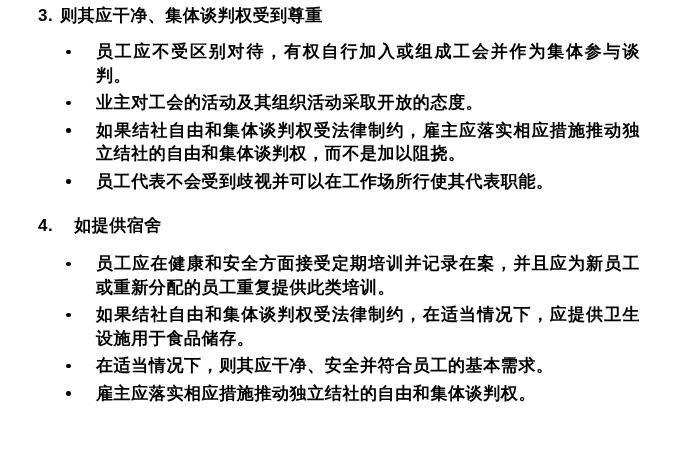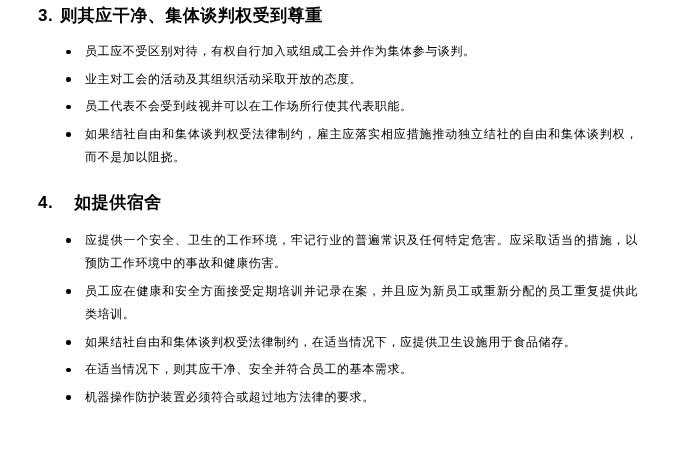--- a/index.html
+++ b/index.html
@@ -47,27 +47,28 @@
     width: 4.5px;
     height: 4.5px;
     border-radius: 50%;
     background: #000000;
     margin-left: 28px;
     margin-right: 14.5px;
     margin-top: 9.5px;
   }
   .bullet-text {
     flex: 1;
-    font-size: 12px;
-    font-weight: 400;
+    font-size: 17px;
+    font-weight: 700;
     line-height: 23.5px;
     letter-spacing: 0.6px;
     max-width: 553px;
     text-align: justify;
     text-justify: inter-ideograph;
+    margin-left: 11px;
   }
 </style>
 </head>
 <body>
 
 <div class="doc">
 
   <div class="section">
     <h2 class="heading s3">
       <span class="h-num">3.</span>
@@ -77,51 +78,47 @@
       <div class="bullet-item">
         <span class="dot"></span>
         <span class="bullet-text">员工应不受区别对待，有权自行加入或组成工会并作为集体参与谈判。</span>
       </div>
       <div class="bullet-item">
         <span class="dot"></span>
         <span class="bullet-text">业主对工会的活动及其组织活动采取开放的态度。</span>
       </div>
       <div class="bullet-item">
         <span class="dot"></span>
-        <span class="bullet-text">员工代表不会受到歧视并可以在工作场所行使其代表职能。</span>
+        <span class="bullet-text">如果结社自由和集体谈判权受法律制约，雇主应落实相应措施推动独立结社的自由和集体谈判权，而不是加以阻挠。</span>
       </div>
       <div class="bullet-item">
         <span class="dot"></span>
-        <span class="bullet-text">如果结社自由和集体谈判权受法律制约，雇主应落实相应措施推动独立结社的自由和集体谈判权，而不是加以阻挠。</span>
+        <span class="bullet-text">员工代表不会受到歧视并可以在工作场所行使其代表职能。</span>
       </div>
     </div>
   </div>
 
   <div class="section">
     <h2 class="heading s4">
       <span class="h-num">4.</span>
       <span class="h-title">如提供宿舍</span>
     </h2>
     <div class="bullets s4-bullets">
-      <div class="bullet-item">
-        <span class="dot"></span>
-        <span class="bullet-text">应提供一个安全、卫生的工作环境，牢记行业的普遍常识及任何特定危害。应采取适当的措施，以预防工作环境中的事故和健康伤害。</span>
-      </div>
       <div class="bullet-item">
         <span class="dot"></span>
         <span class="bullet-text">员工应在健康和安全方面接受定期培训并记录在案，并且应为新员工或重新分配的员工重复提供此类培训。</span>
       </div>
       <div class="bullet-item">
         <span class="dot"></span>
         <span class="bullet-text">如果结社自由和集体谈判权受法律制约，在适当情况下，应提供卫生设施用于食品储存。</span>
       </div>
       <div class="bullet-item">
         <span class="dot"></span>
         <span class="bullet-text">在适当情况下，则其应干净、安全并符合员工的基本需求。</span>
       </div>
       <div class="bullet-item">
         <span class="dot"></span>
-        <span class="bullet-text">机器操作防护装置必须符合或超过地方法律的要求。</span>
+        <span class="bullet-text">雇主应落实相应措施推动独立结社的自由和集体谈判权。</span>
       </div>
     </div>
   </div>
 
 </div>
 
 </body></html>

